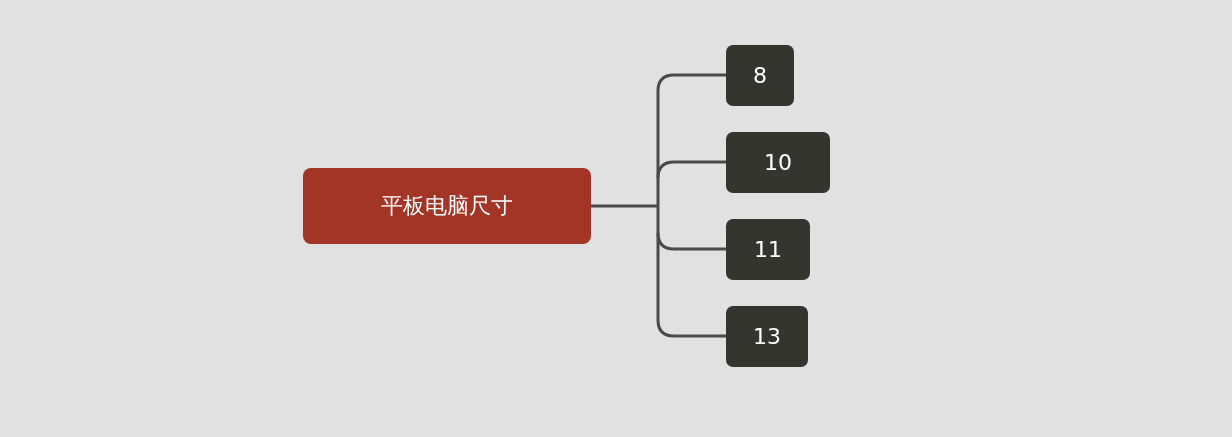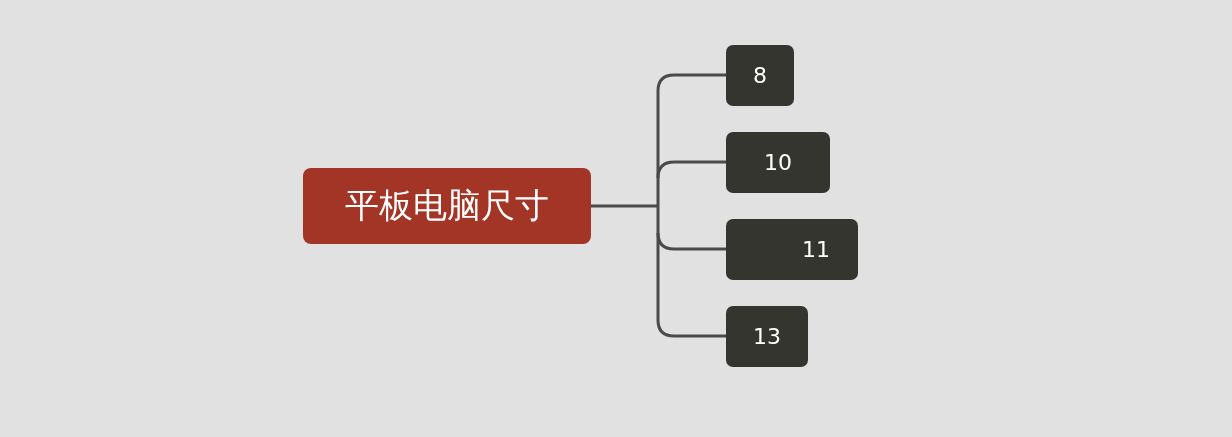--- a/index.html
+++ b/index.html
@@ -1,20 +1,20 @@
 <!DOCTYPE html>
 <html><head>
 <meta charset="utf-8">
 <style>
   html, body { margin:0; padding:0; }
   body { width:1232px; height:437px; background:#e1e1e1; position:relative; overflow:hidden;
          font-family:"DejaVu Sans","Liberation Sans",sans-serif; }
   svg.lines { position:absolute; left:0; top:0; }
   .root { position:absolute; left:303px; top:168px; width:288px; height:76px; background:#a33526;
-          border-radius:8px; color:#fff; font-size:34px; display:flex; align-items:center; justify-content:center; }
+          border-radius:8px; color:#fff; font-size:22px; display:flex; align-items:center; justify-content:center; }
   .child { position:absolute; left:726px; height:61px; background:#353530; border-radius:7px; color:#fff;
            font-size:22px; display:flex; align-items:center; justify-content:center; }
 </style>
 </head>
 <body>
 
 <svg class="lines" width="1232" height="437">
   <g fill="none" stroke="#4a4a4a" stroke-width="3">
     <path d="M591 206 H658"></path>
     <path d="M726 75 H674 Q658 75 658 91 V320 Q658 336 674 336 H726"></path>
@@ -26,18 +26,18 @@
 <div class="root">
   <span>平板电脑尺寸</span>
 </div>
 
 <div class="child" style="top:45px;width:68px;">
   <span>8</span>
 </div>
 <div class="child" style="top:132px;width:104px;">
   <span>10</span>
 </div>
-<div class="child" style="top:219px;width:84px;padding-left:48px;">
+<div class="child" style="top:219px;width:84px;">
   <span>11</span>
 </div>
 <div class="child" style="top:306px;width:82px;justify-content:center;">
   <span>13</span>
 </div>
 
 </body></html>

